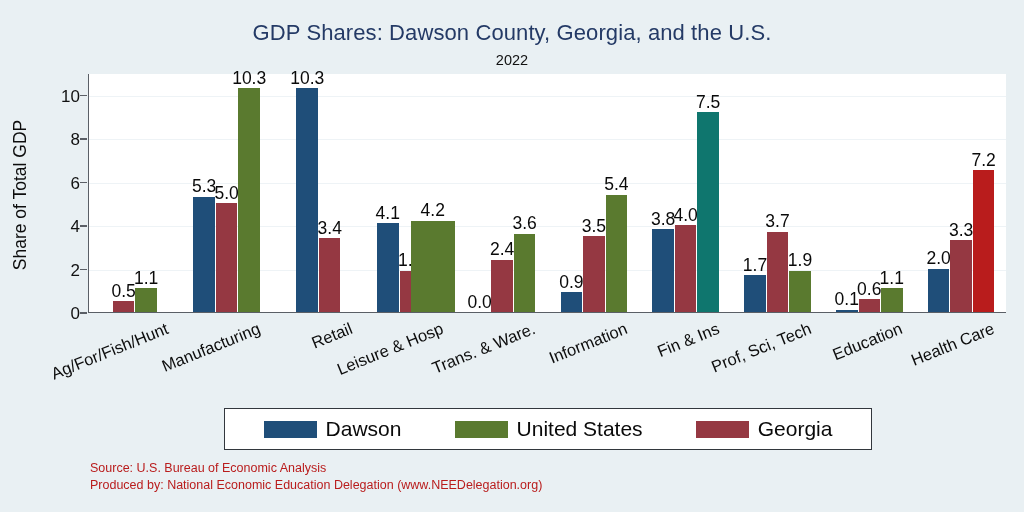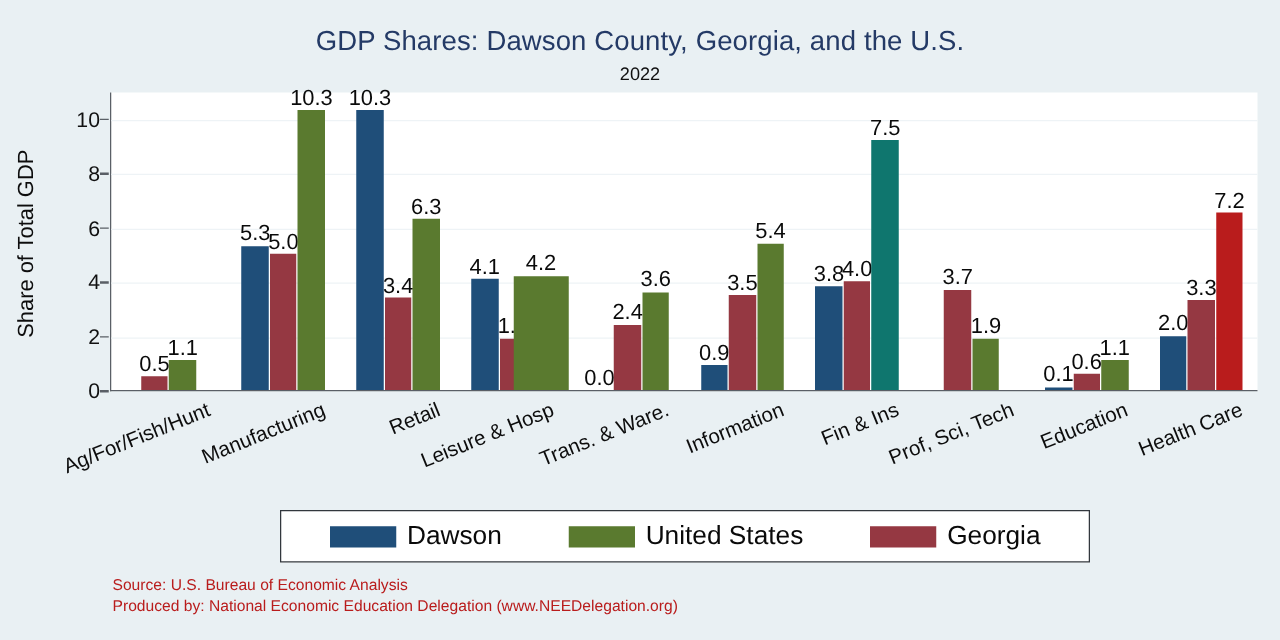--- a/index.html
+++ b/index.html
@@ -261,25 +261,20 @@
         <div class="bar-slot" style="width: 21.5px;">
           <div class="bar" title="Dawson — Retail: 10.3" style="height: 223.791px; background: rgb(31, 78, 121);">
             <span class="bar-value">10.3</span>
           </div>
         </div>
         <div class="bar-slot" style="width: 21.5px;">
           <div class="bar" title="Georgia — Retail: 3.4" style="height: 73.8727px; background: rgb(149, 56, 66);">
             <span class="bar-value">3.4</span>
           </div>
         </div>
-        <div class="bar-slot" style="width: 21.5px;">
-          <div class="bar" title="United States — Retail: 6.3" style="height: 136.882px; background: rgb(90, 122, 47);">
-            <span class="bar-value">6.3</span>
-          </div>
-        </div>
       </div>
     </div>
     <div class="group" style="left: 275.4px; width: 91.8px;">
       <div style="display: flex; align-items: flex-end; gap: 1px; height: 100%;">
         <div class="bar-slot" style="width: 21.5px;">
           <div class="bar" title="Dawson — Leisure &amp; Hosp: 4.1" style="height: 89.0818px; background: rgb(31, 78, 121);">
             <span class="bar-value">4.1</span>
           </div>
         </div>
         <div class="bar-slot" style="width: 21.5px;">
@@ -346,20 +341,25 @@
         </div>
         <div class="bar-slot" style="width: 21.5px;">
           <div class="bar" title="United States — Fin &amp; Ins: 7.5" style="height: 200px; background: #0f766e;">
             <span class="bar-value">7.5</span>
           </div>
         </div>
       </div>
     </div>
     <div class="group" style="left: 642.6px; width: 91.8px;">
       <div style="display: flex; align-items: flex-end; gap: 1px; height: 100%;">
+        <div class="bar-slot" style="width: 21.5px;">
+          <div class="bar" title="Dawson — Prof, Sci, Tech: 1.7" style="height: 36.9364px; background: rgb(31, 78, 121);">
+            <span class="bar-value">1.7</span>
+          </div>
+        </div>
         <div class="bar-slot" style="width: 21.5px;">
           <div class="bar" title="Georgia — Prof, Sci, Tech: 3.7" style="height: 80.3909px; background: rgb(149, 56, 66);">
             <span class="bar-value">3.7</span>
           </div>
         </div>
         <div class="bar-slot" style="width: 21.5px;">
           <div class="bar" title="United States — Prof, Sci, Tech: 1.9" style="height: 41.2818px; background: rgb(90, 122, 47);">
             <span class="bar-value">1.9</span>
           </div>
         </div>

